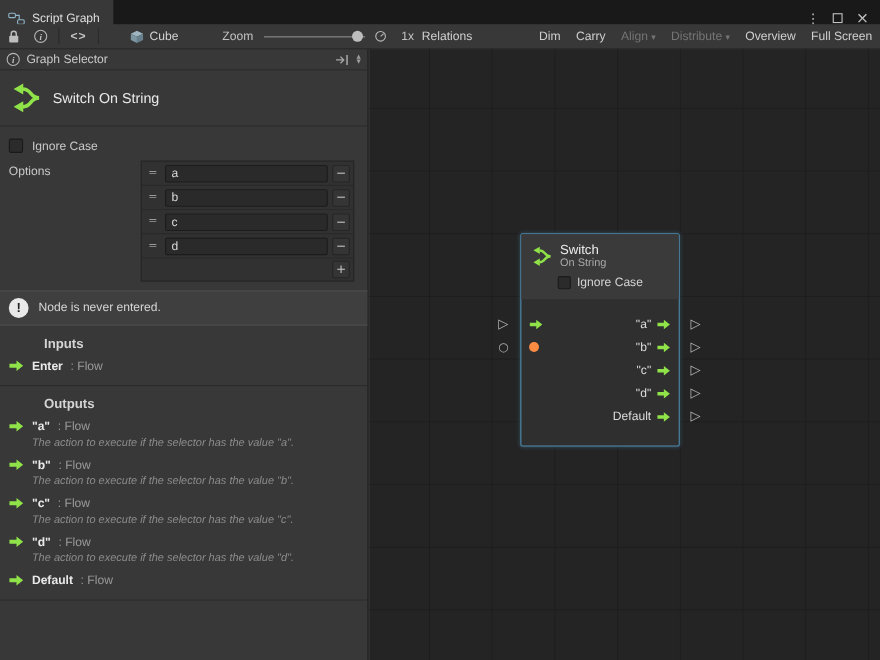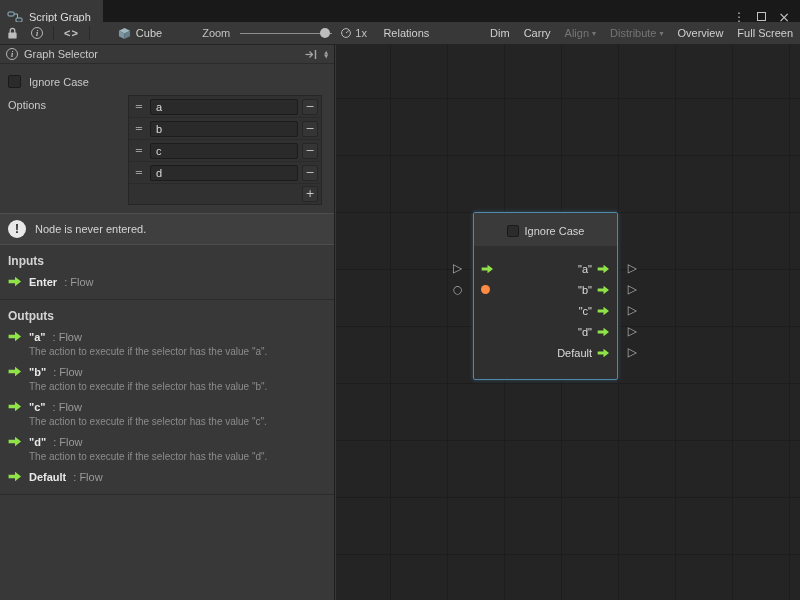--- a/index.html
+++ b/index.html
@@ -21,21 +21,21 @@
   .tb-ico{display:inline-flex;align-items:center;margin-left:7px;}
   .circle-i{width:12px;height:12px;border:1px solid #B5B5B5;border-radius:50%;display:inline-flex;align-items:center;justify-content:center;font:italic bold 8px "Liberation Serif",serif;color:#C5C5C5;flex:none;}
   .toolbar .circle-i{margin-left:13px;}
   .tb-sep{width:1px;height:14px;background:#2A2A2A;margin:0 10px;}
   .code-ico{color:#C5C5C5;font-weight:bold;letter-spacing:1px;font-size:11px;}
   .obj{display:inline-flex;align-items:center;gap:5px;margin-left:18px;color:#D2D2D2;}
   .zoomlbl{margin-left:40px;color:#C2C2C2;}
   .slider{position:relative;width:92px;height:11px;margin-left:10px;}
   .slider .track{position:absolute;left:0;right:0;top:5px;height:1px;background:#8E8E8E;}
   .slider .handle{position:absolute;top:0.5px;left:80px;width:10px;height:10px;border-radius:50%;background:#BDBDBD;}
-  .zreset{display:inline-flex;align-items:center;gap:3px;margin-left:8px;color:#C2C2C2;}
+  .zreset{display:inline-flex;align-items:center;gap:13px;margin-left:8px;color:#C2C2C2;}
   .tb-buttons{margin-left:auto;display:flex;height:38px;align-items:stretch;}
   .tbtn{display:flex;align-items:center;padding:0 7px;color:#D0D0D0;gap:3px;white-space:nowrap;}
   .tbtn.active{background:#565656;color:#F2F2F2;margin-top:36px;}
   .tbtn.disabled{color:#757575;}
   .dd{font-size:8px;}
 
   
   .inspector{position:absolute;left:0;top:45px;width:335px;height:555px;background:#383838;border-right:1px solid #1E1E1E;font-size:11px;color:#C9C9C9;}
   .insp-header{height:19px;display:flex;align-items:center;gap:6px;padding:0 6px;border-bottom:1px solid #2B2B2B;}
   .insp-header .right{margin-left:auto;display:flex;align-items:center;gap:7px;}
@@ -51,26 +51,26 @@
   .options .lbl{position:absolute;left:8px;top:4px;}
   .optlist{margin-left:128px;margin-right:12px;border:1px solid #262626;background:#313131;}
   .opt-row{display:flex;align-items:center;height:22px;padding:0 3px;border-bottom:1px solid #2A2A2A;gap:4px;}
   .opt-row .handle{width:14px;text-align:center;color:#9A9A9A;font-size:10px;}
   .opt-row input{flex:1;min-width:0;height:16px;background:#2A2A2A;border:1px solid #1C1C1C;border-radius:2px;color:#DADADA;font-size:11px;font-family:inherit;padding:0 5px;outline:none;}
   .sq-btn{width:16px;height:16px;background:#353535;border:1px solid #262626;border-radius:2px;color:#C8C8C8;font-size:11px;line-height:13px;text-align:center;font-family:"DejaVu Sans",sans-serif;flex:none;}
   .opt-footer{display:flex;justify-content:flex-end;align-items:center;height:20px;padding:0 3px;}
   .warnbox{margin-top:8px;border-top:1px solid #4D4D4D;border-bottom:1px solid #4D4D4D;background:#3F3F3F;display:flex;align-items:center;gap:9px;padding:6px 8px;}
   .warn-ico{width:18px;height:18px;border-radius:50%;background:#E9E9E9;color:#232323;font-weight:bold;font-size:12px;display:flex;align-items:center;justify-content:center;flex:none;}
   .warnbox .wt{color:#D6D6D6;}
-  .section-h{font-weight:bold;color:#D4D4D4;font-size:12px;padding:9px 8px 6px;}
+  .section-h{font-weight:bold;color:#D4D4D4;font-size:12px;padding:9px 8px 6px;margin-left:32px;}
   .port-row{display:flex;align-items:flex-start;gap:7px;padding:2px 8px;}
   .icon-slot{width:14px;display:inline-flex;justify-content:center;align-items:center;flex:none;}
   .port-row .nm{font-weight:bold;color:#E9E9E9;}
   .port-row .tp{color:#9A9A9A;}
-  .desc{padding:1px 8px 6px 29px;color:#8C8C8C;font-size:10px;line-height:12px;}
+  .desc{padding:1px 8px 6px 29px;color:#8C8C8C;font-size:10px;line-height:12px;font-style:italic;}
   .divider{border-top:1px solid #2B2B2B;margin-top:9px;}
   .dot{width:9px;height:9px;border-radius:50%;background:#FF8C42;display:inline-block;}
   .farrow{width:14px;height:11px;display:block;}
   .farrow.sm{width:13px;height:10px;}
 
   
   .canvas{position:absolute;left:336px;top:45px;width:464px;height:555px;background-color:#242424;
     background-image:linear-gradient(to right,#1D1D1D 1px,transparent 1px),linear-gradient(to bottom,#1D1D1D 1px,transparent 1px);
     background-size:57px 57px;background-position:54px 53px;}
 
@@ -170,20 +170,29 @@
           <path d="M4.5 2.5 L7.5 5.5 L4.5 8.5" stroke="#A8A8A8" stroke-width="1.2" fill="none"></path>
           <path d="M10.5 1 V10" stroke="#A8A8A8" stroke-width="1.4" fill="none"></path>
         </svg>
         <span class="spinner glyph">
           <span>▲</span>
           <span>▼</span>
         </span>
       </div>
     </div>
 
+    <div class="title-block">
+      <svg class="switch-ico" viewBox="0 0 24 24">
+        <path d="M22 12 C15 12 17 5.5 10 5.5" fill="none" stroke="#8FE348" stroke-width="2.6"></path>
+        <path d="M22 12 C15 12 17 18.5 10 18.5" fill="none" stroke="#8FE348" stroke-width="2.6"></path>
+        <polygon points="10.5,1.5 10.5,9.5 3.5,5.5" fill="#8FE348"></polygon>
+        <polygon points="10.5,14.5 10.5,22.5 3.5,18.5" fill="#8FE348"></polygon>
+      </svg>
+      <span class="t">Switch On String</span>
+    </div>
 
     <div class="row-check">
       <span class="checkbox"></span>
       <span>Ignore Case</span>
     </div>
 
     <div class="options">
       <span class="lbl">Options</span>
       <div class="optlist">
         <div class="opt-row">
@@ -284,20 +293,32 @@
       <span class="nm">Default</span>
         <span class="tp"> : Flow</span>
     </div>
 
     <div class="divider"></div>
   </div>
 
   <div class="canvas">
     <div class="node">
       <div class="node-head">
+        <div class="node-title-row">
+          <svg class="switch-ico sm" viewBox="0 0 24 24">
+            <path d="M22 12 C15 12 17 5.5 10 5.5" fill="none" stroke="#8FE348" stroke-width="2.6"></path>
+            <path d="M22 12 C15 12 17 18.5 10 18.5" fill="none" stroke="#8FE348" stroke-width="2.6"></path>
+            <polygon points="10.5,1.5 10.5,9.5 3.5,5.5" fill="#8FE348"></polygon>
+            <polygon points="10.5,14.5 10.5,22.5 3.5,18.5" fill="#8FE348"></polygon>
+          </svg>
+          <div>
+            <div class="node-title">Switch</div>
+            <div class="node-sub">On String</div>
+          </div>
+        </div>
         <div class="node-check">
           <span class="checkbox sm"></span>
           <span>Ignore Case</span>
         </div>
       </div>
       <div class="node-ports">
 
         <div class="nrow">
           <span class="outer l glyph">▷</span>
           <span class="pin">

